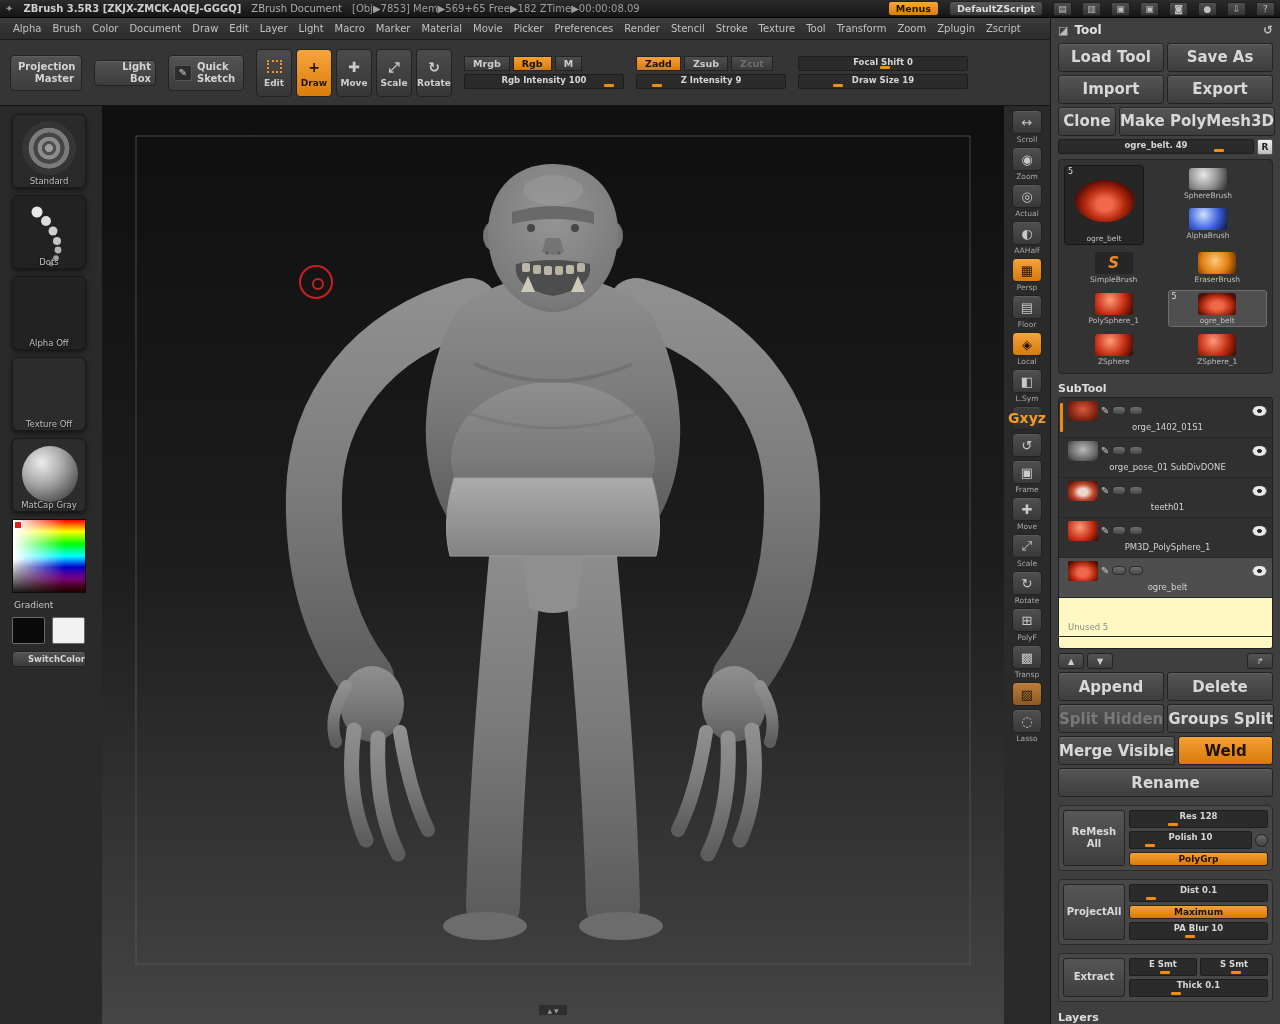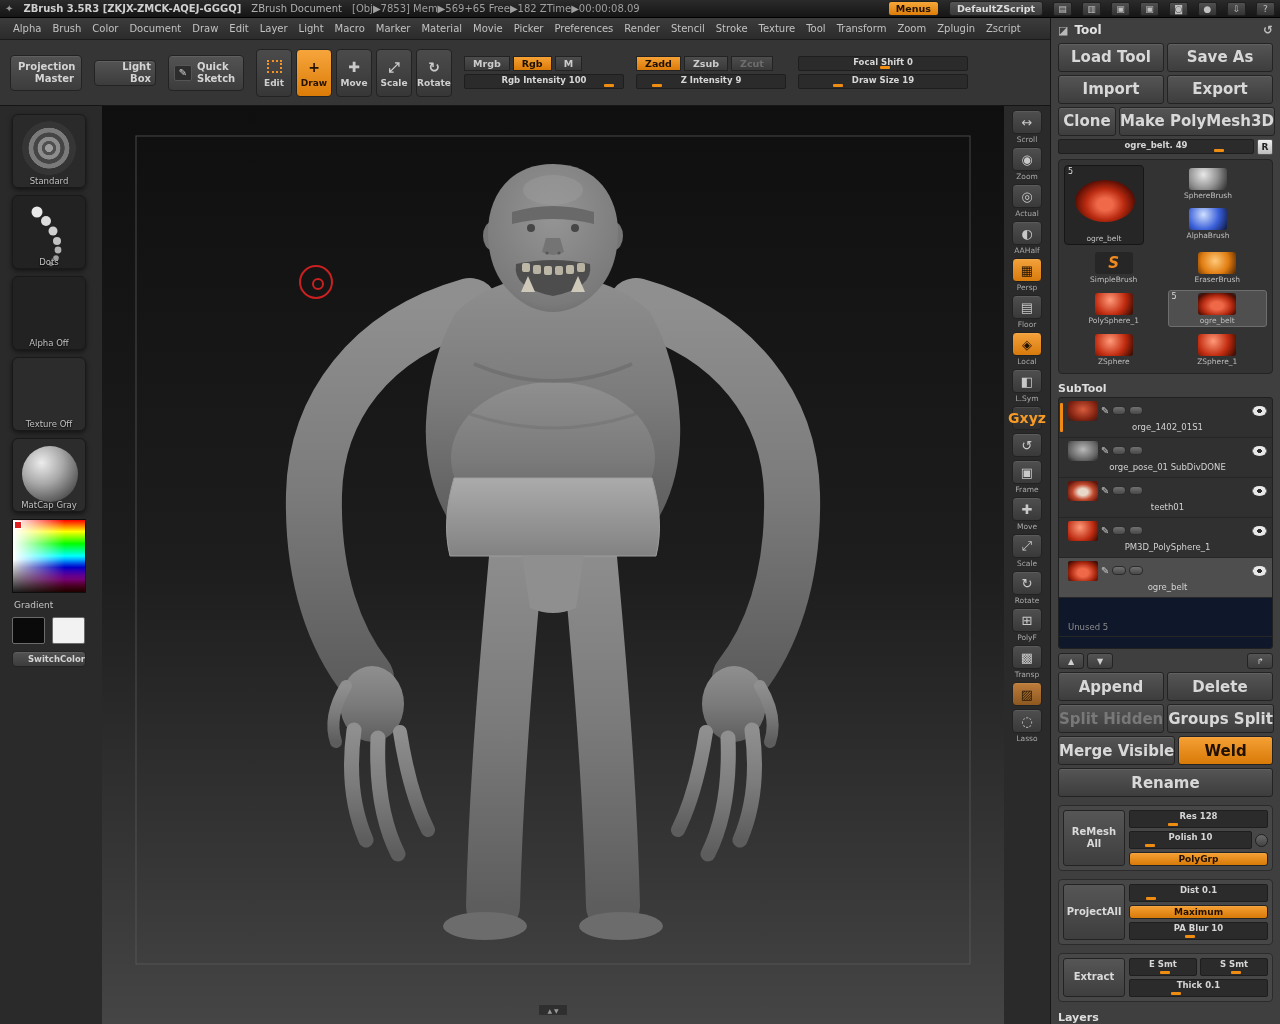--- a/index.html
+++ b/index.html
@@ -113,21 +113,21 @@
   .sphere-blue{background:radial-gradient(circle at 38% 30%,#cfe0ff,#3a5fd9 55%,#101d4a 95%)}
   .sphere-red{background:radial-gradient(circle at 40% 32%,#ff9a7a,#c22c10 55%,#3a0c02 95%)}
   .belt-red{background:radial-gradient(ellipse at 50% 58%,#ef6848 0 22%,#b52a10 55%,#4e0d03 80%,#262626 95%)}
   .eraser-or{background:radial-gradient(circle at 45% 40%,#ffc97a,#e07c10 55%,#5e2d02 95%)}
   .glyph-S{color:#f08a20;font-size:15px;font-weight:bold;font-style:italic}
 
   .st-header{height:19px;display:flex;align-items:center;font-size:11px;font-weight:bold;color:#dedede;margin-top:6px}
   .st-list{background:#303030;border:1px solid #202020;border-radius:3px;overflow:hidden}
   .st-row{position:relative;height:40px;border-bottom:1px solid #262626;padding:3px 5px 0 9px}
   .st-row.selected{background:#4e4e4e}
-  .st-row.unused{height:39px;background:#0f172a}
+  .st-row.unused{height:39px;background:#fef9c3}
   .st-strip{display:flex;align-items:center;gap:3px;height:20px}
   .st-thumb{flex:none;width:30px;height:20px;border-radius:2px;background:#242424;overflow:hidden}
   .blob-redfig{background:radial-gradient(ellipse at 50% 42%,#d85c3e,#7c1f0e 68%,#242424)}
   .blob-grayfig{background:radial-gradient(ellipse at 50% 42%,#b9b9b9,#616161 68%,#242424)}
   .blob-teeth{background:radial-gradient(ellipse at 50% 55%,#e8d8c8 0 22%,#c24a2e 50%,#5e140a 85%)}
   .blob-redsphere{background:radial-gradient(circle at 40% 32%,#ff9a7a,#bc2a10 60%,#2e0a02)}
   .blob-belt{background:radial-gradient(ellipse at 50% 58%,#ef6848 0 25%,#aa260e 60%,#3c0c04 90%)}
   .st-pen{font-size:10px;color:#c8c8c8;line-height:1}
   .st-pill{width:14px;height:9px;border-radius:4px;background:linear-gradient(#707070,#484848);border:1px solid #2b2b2b}
   .st-eye{margin-left:auto;width:15px;height:10px;border-radius:50%;background:radial-gradient(circle at 50% 50%,#2e2e2e 0 24%,#e8e8e8 25% 68%,#7c7c7c 69%)}

